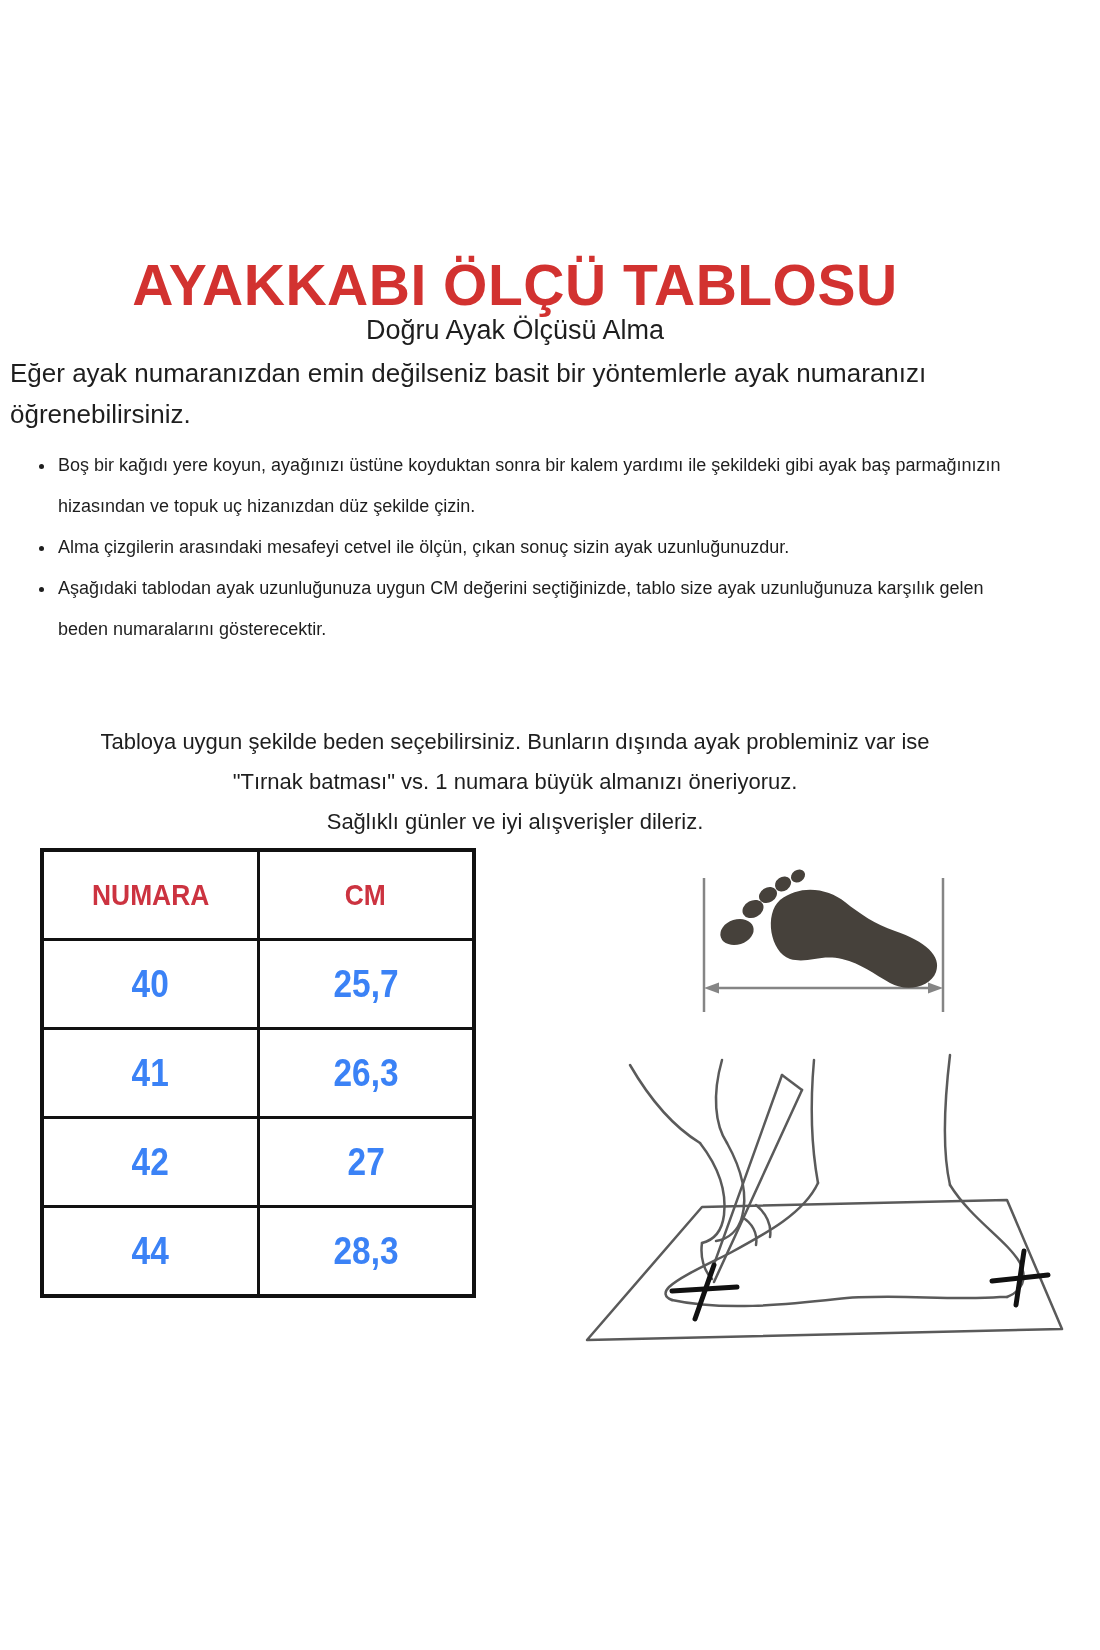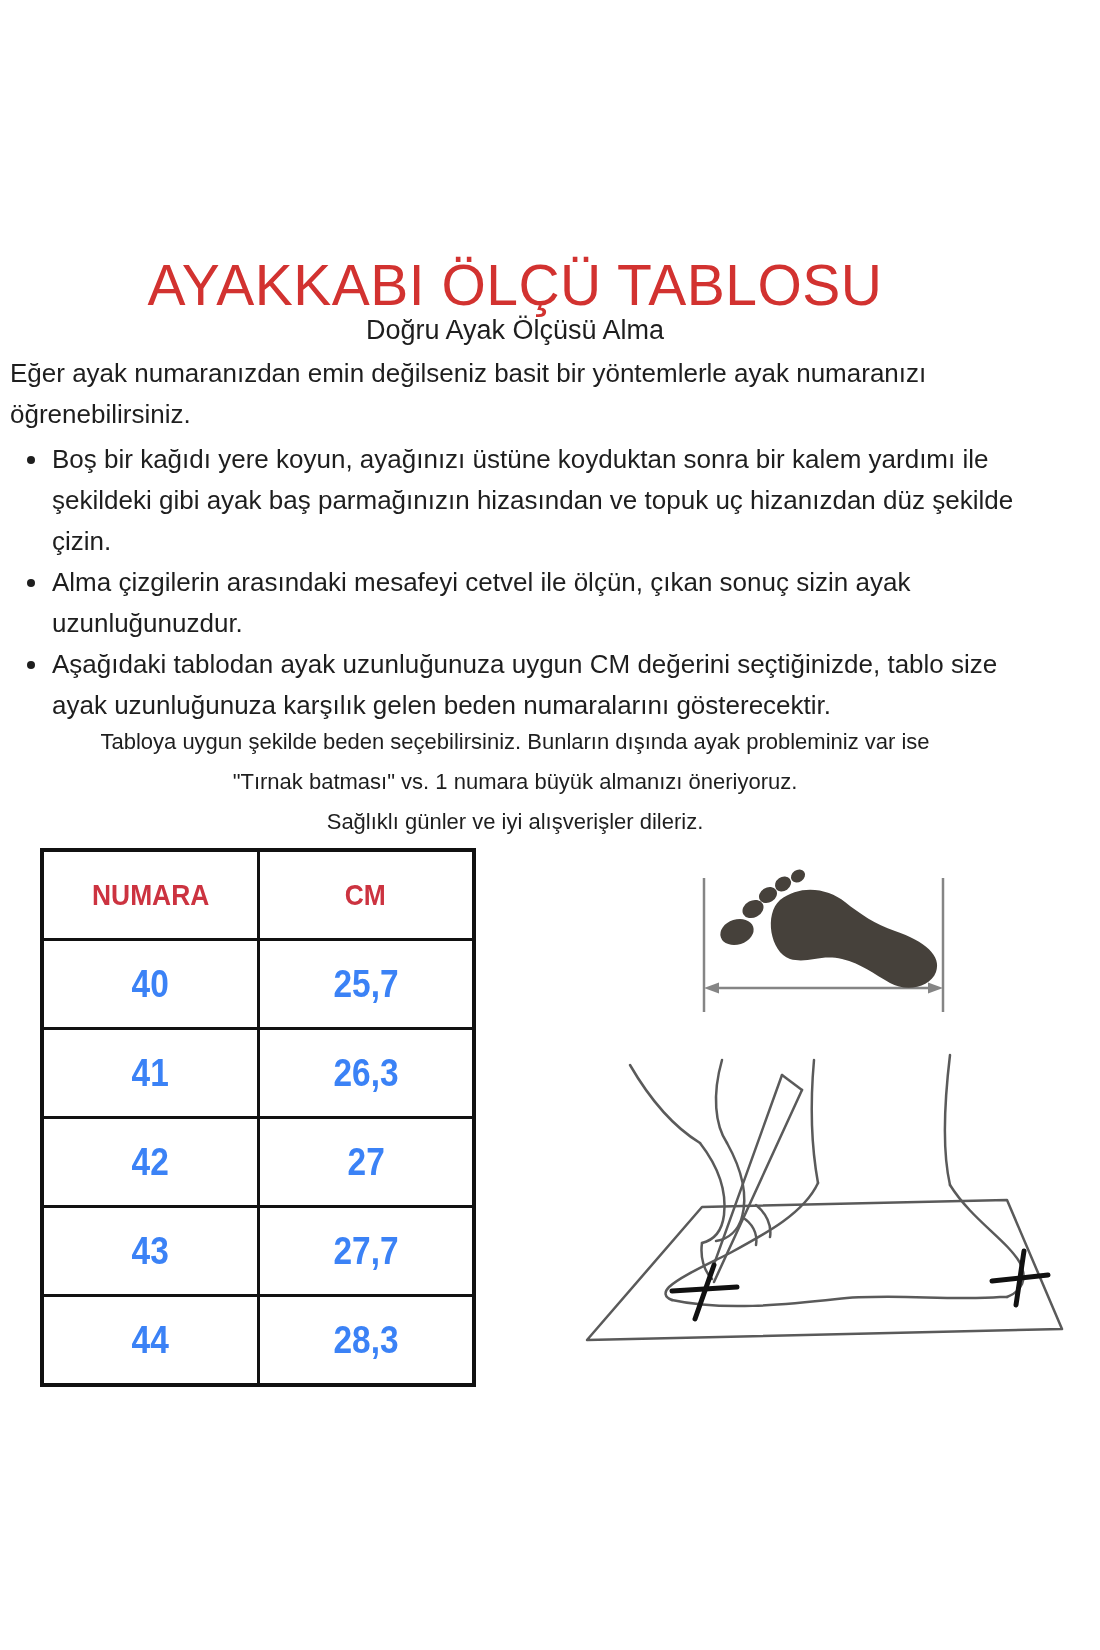--- a/index.html
+++ b/index.html
@@ -2,32 +2,32 @@
 <html><head>
 <meta charset="utf-8">
 <style>
   html,body { margin:0; padding:0; background:#ffffff; }
   .page {
     position:relative; width:1100px; height:1650px; background:#ffffff;
     font-family:"Liberation Sans", sans-serif; color:#1e1e1e; overflow:hidden;
   }
   .page-title {
     position:absolute; top:252px; left:10px; width:1010px; text-align:center;
-    font-size:57px; font-weight:normal; color:#d23230; letter-spacing:0.5px; white-space:nowrap;
+    font-size:57px; font-weight:bold; color:#d23230; letter-spacing:0.5px; white-space:nowrap;
   }
   .subtitle {
     position:absolute; top:315px; left:10px; width:1010px; text-align:center; font-size:27px;
   }
   .intro {
     position:absolute; top:353px; left:10px; width:1010px; text-align:left;
     font-size:26px; line-height:41px;
   }
   .bullets {
-    position:absolute; top:433px; left:20px; width:968px; margin:6px; padding:0 0 0 24px;
-    font-size:26px; line-height:41px; list-style:disc outside;
+    position:absolute; top:433px; left:20px; width:968px; margin:12px; padding:0 0 0 24px;
+    font-size:18px; line-height:41px; list-style:disc outside;
   }
   .bullets li { padding-left:2px; }
   .closing {
     position:absolute; top:722px; left:10px; width:1010px; text-align:center;
     font-size:22px; line-height:40px;
   }
   .size-table {
     position:absolute; left:40px; top:848px; width:436px;
     border-collapse:collapse; table-layout:fixed; text-align:center;
     border:4px solid #111;
@@ -79,24 +79,20 @@
       </tr>
       <tr>
         <td><span class="cond">41</span></td>
         <td><span class="cond">26,3</span></td>
       </tr>
       <tr>
         <td><span class="cond">42</span></td>
         <td><span class="cond">27</span></td>
       </tr>
       <tr>
-        <td><span class="cond">43</span></td>
-        <td><span class="cond">27,7</span></td>
-      </tr>
-      <tr>
         <td><span class="cond">44</span></td>
         <td><span class="cond">28,3</span></td>
       </tr>
     </tbody>
   </table>
 
   <svg class="fig fig-footprint" width="280" height="150" viewBox="0 0 280 150">
     <g stroke="#858585" stroke-width="2.5">
       <line x1="14" y1="12" x2="14" y2="146"></line>
       <line x1="253" y1="12" x2="253" y2="146"></line>

